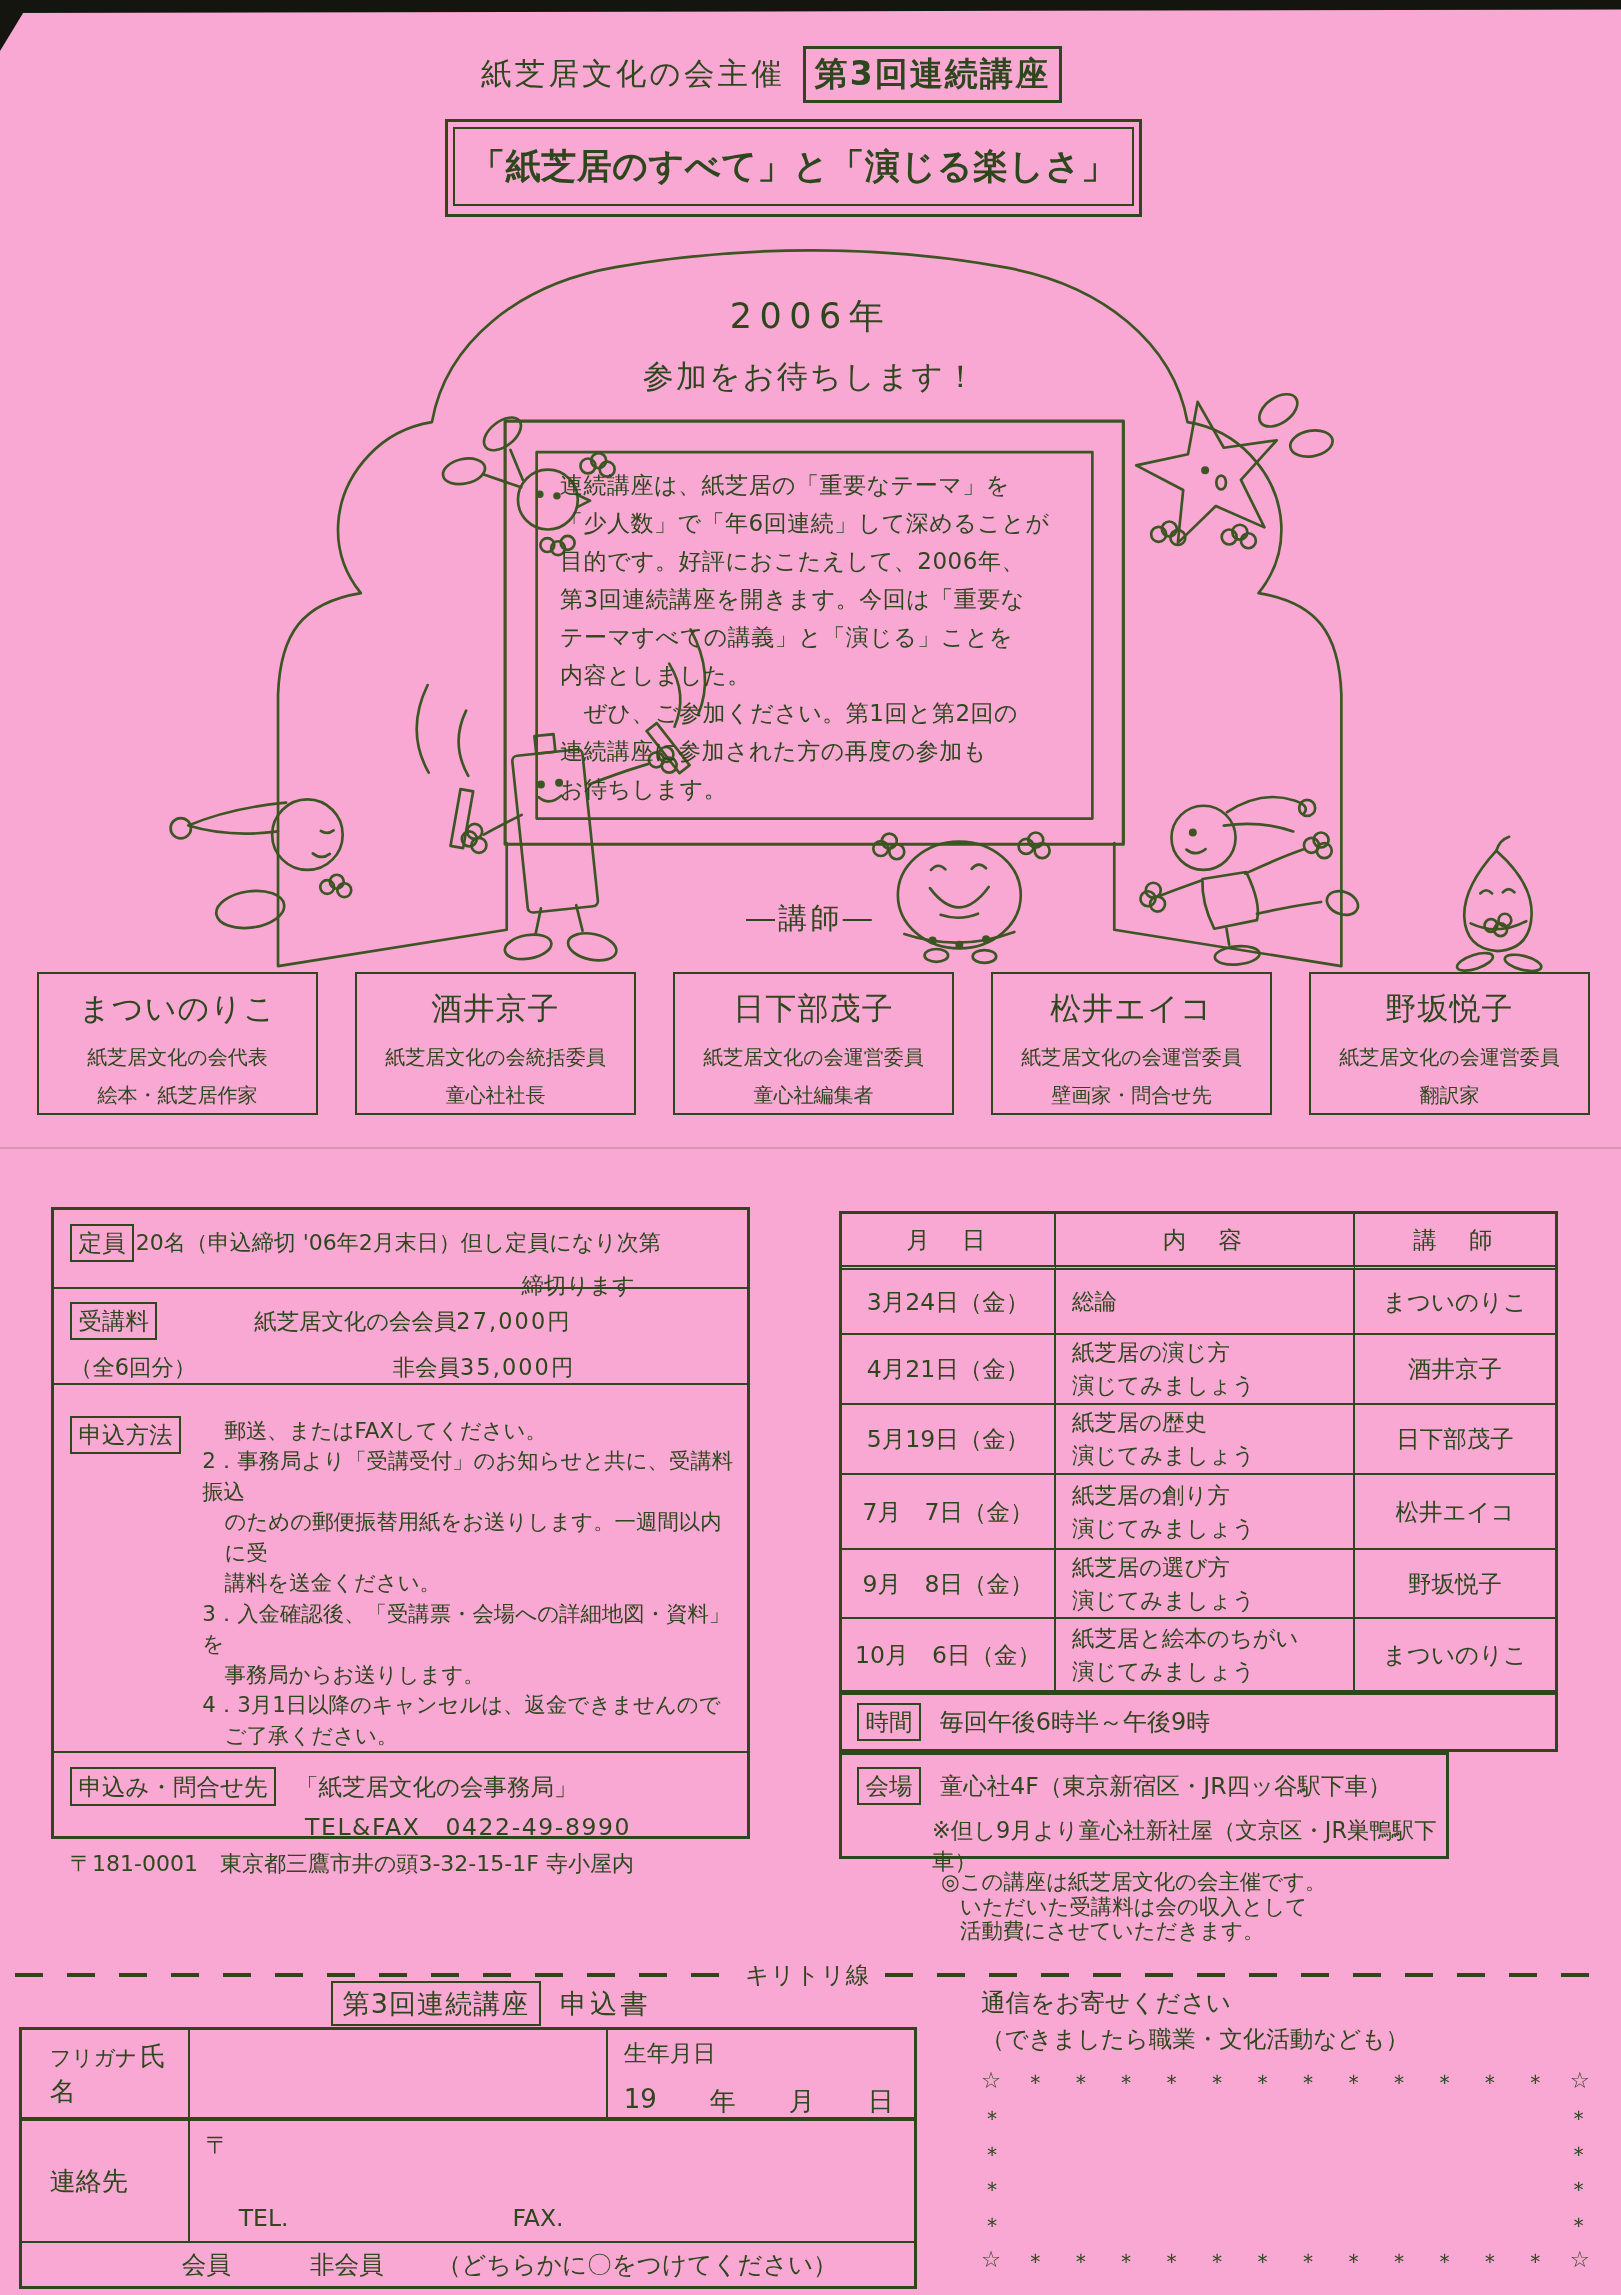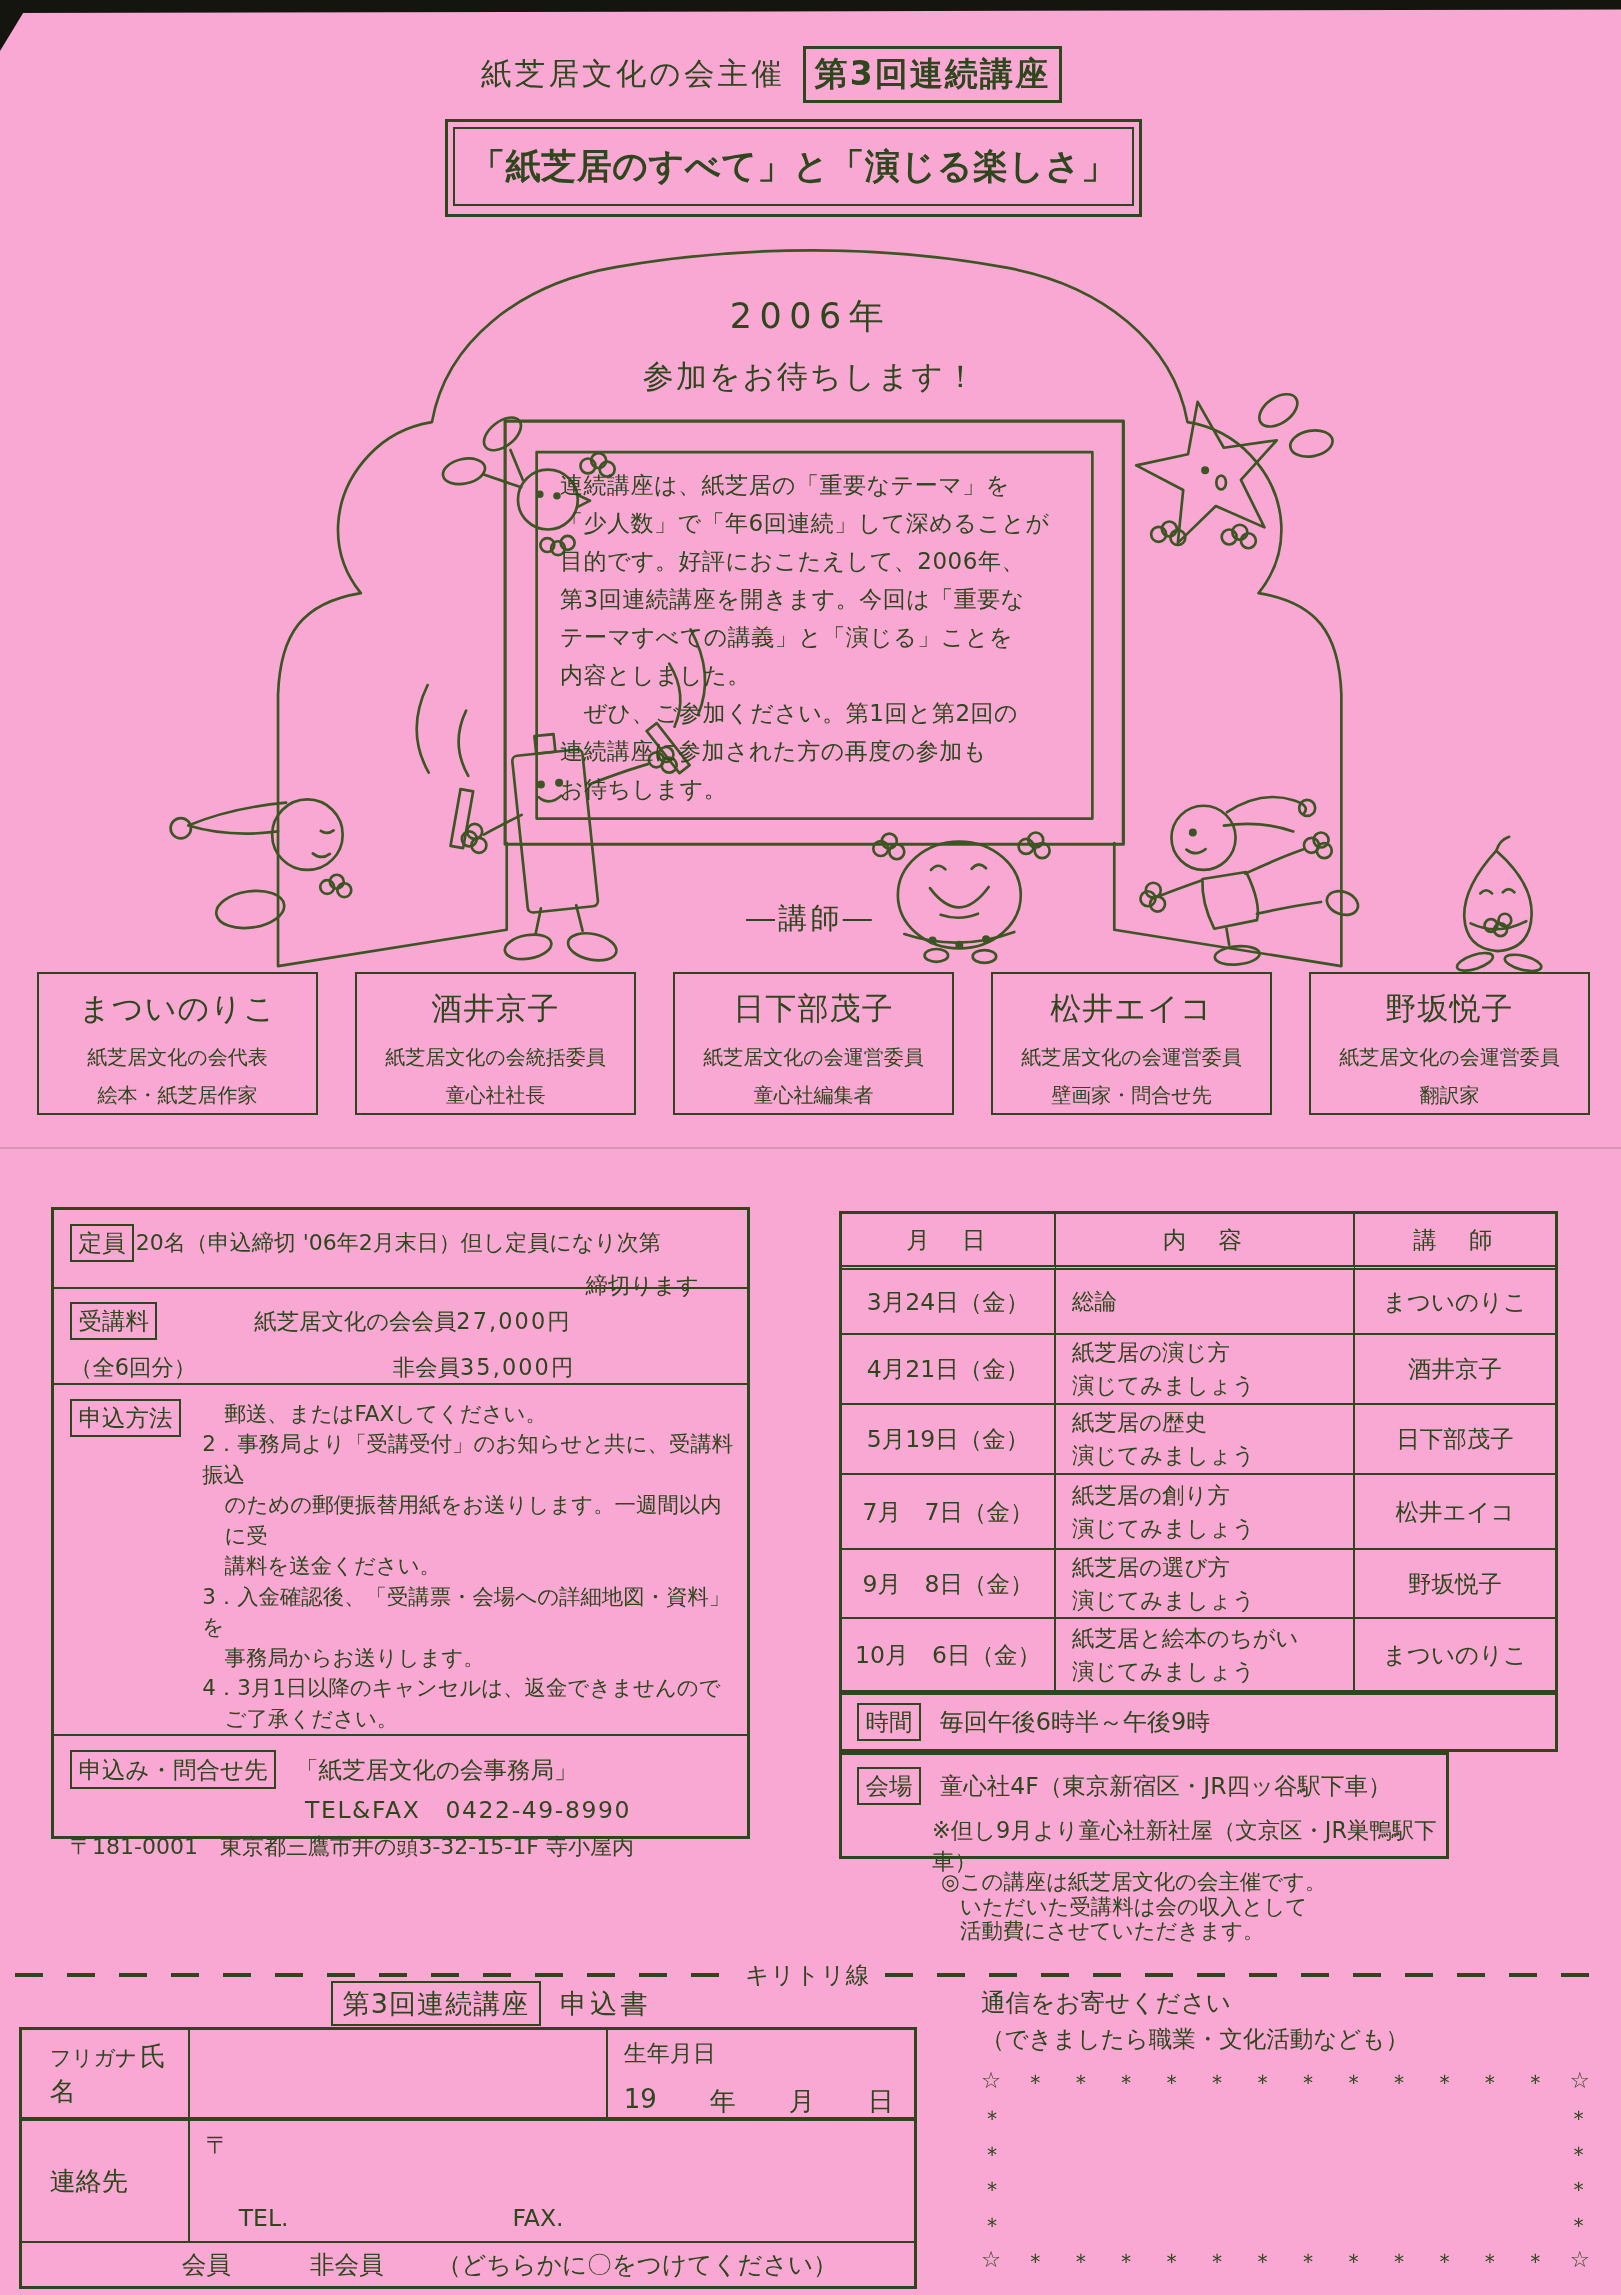--- a/index.html
+++ b/index.html
@@ -34,29 +34,29 @@
   .lect .r1{font-size:20px;margin-top:14px;}
   .lect .r2{font-size:20px;margin-top:10.7px;}
   
   .lblbox{display:inline-block;border:2.1px solid #2d461b;padding:1.1px 6.4px;font-size:23.5px;white-space:nowrap;}
   
   .info{position:absolute;left:51px;top:1207px;width:699px;height:632px;border:3.7px solid #2d461b;display:flex;flex-direction:column;box-sizing:border-box;}
   .sec{box-sizing:border-box;}
   .sec1{height:79px;border-bottom:2.7px solid #2d461b;padding-top:14px;}
   .cap-row{display:flex;align-items:center;margin-left:16px;}
   .cap-row .txt{margin-left:2px;font-size:22px;}
-  .cap-l2{text-align:right;padding-right:48px;font-size:22.4px;margin-top:7.5px;}
+  .cap-l2{text-align:right;padding-right:112px;font-size:22.4px;margin-top:7.5px;}
   .sec2{height:100px;border-bottom:2.7px solid #2d461b;padding-top:13px;}
   .fee-row{display:flex;align-items:center;margin-left:16px;font-size:22.4px;}
   .fee-row+ .fee-row{margin-top:11.8px;}
   .fee-who{width:299px;text-align:right;}
   .fee-note{width:267px;font-size:22.4px;}
   .fee-who2{width:123px;text-align:right;}
   .fee-amt{letter-spacing:2.1px;}
-  .sec3{height:396px;border-bottom:2.7px solid #2d461b;padding-top:14px;display:flex;}
+  .sec3{height:396px;border-bottom:2.7px solid #2d461b;padding-top:31px;display:flex;}
   .sec3 .lblbox{margin-left:16px;align-self:flex-start;}
   .apply-lines{margin-left:21.4px;font-size:21.4px;line-height:30.5px;width:534px;}
   .li1{margin-left:22.4px;}
   .sec4{flex:1;padding-top:14px;}
   .con-row{display:flex;align-items:center;margin-left:16px;}
   .con-row .txt{margin-left:19px;font-size:23.5px;}
   .con-tel{margin-left:251px;margin-top:5.3px;font-size:23.5px;letter-spacing:1.6px;}
   .con-addr{margin-left:16px;margin-top:6.4px;font-size:22px;}
   
   .sched{position:absolute;left:839px;top:1211px;width:719px;height:482px;border:3.2px solid #2d461b;box-sizing:border-box;display:grid;grid-template-columns:214px 299px 1fr;grid-template-rows:56px 65px 70px 70px 75px 69px auto;}

